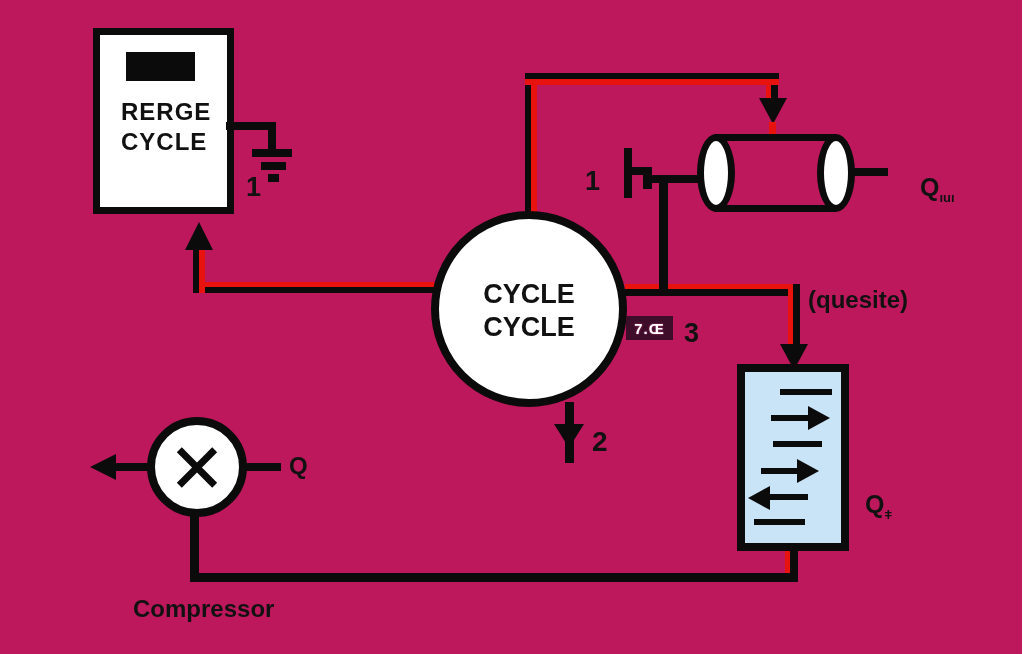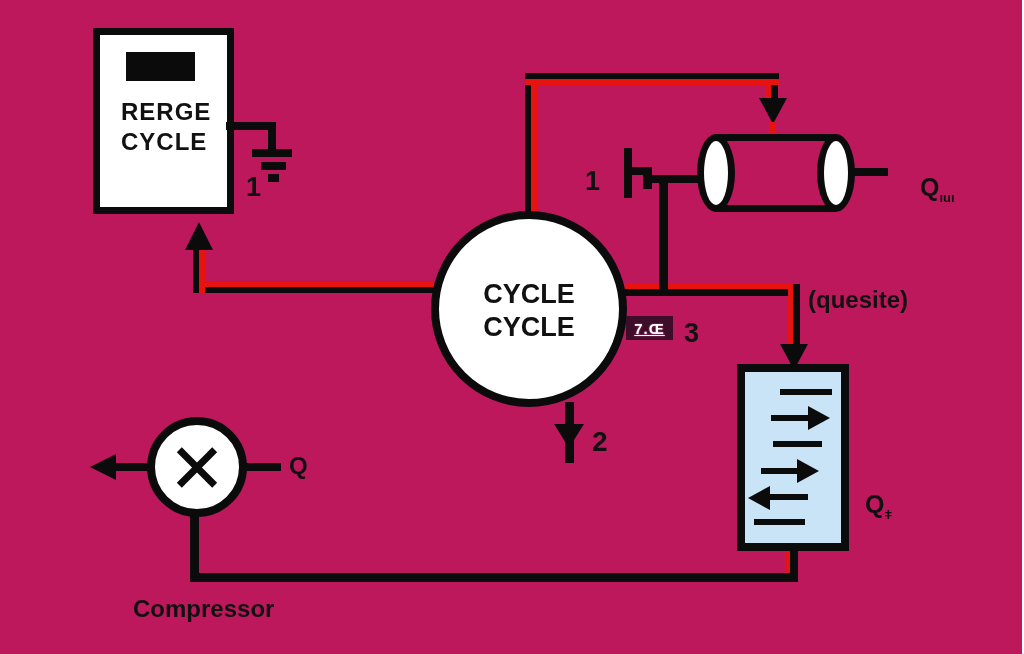--- a/index.html
+++ b/index.html
@@ -1,18 +1,18 @@
 <!DOCTYPE html>
 <html><head>
 <meta charset="utf-8">
 <style>
   html,body{margin:0;padding:0;background:#fff;}
   #stage{position:relative;width:1022px;height:654px;background:#be185d;overflow:hidden;
          font-family:"Liberation Sans",sans-serif;font-weight:700;color:#111;}
-  .abs{position:absolute;text-decoration:underline;}
+  .abs{position:absolute;}
   .blk{position:absolute;background:#0b0b0b;}
   .red{position:absolute;background:#e8120e;}
   
   .pipe-h-rt{position:absolute;background:linear-gradient(to bottom,#e8120e 45%,#0b0b0b 45%);}  
   .pipe-h-bt{position:absolute;background:linear-gradient(to bottom,#0b0b0b 50%,#e8120e 50%);}  
   .pipe-v-bl{position:absolute;background:linear-gradient(to right,#0b0b0b 50%,#e8120e 50%);}   
   .pipe-v-rl{position:absolute;background:linear-gradient(to right,#e8120e 45%,#0b0b0b 45%);}   
   .txt{position:absolute;white-space:nowrap;}
   .tri{position:absolute;width:0;height:0;}
   .ell{position:absolute;border:7px solid #0b0b0b;border-radius:50%;background:#fff;}

